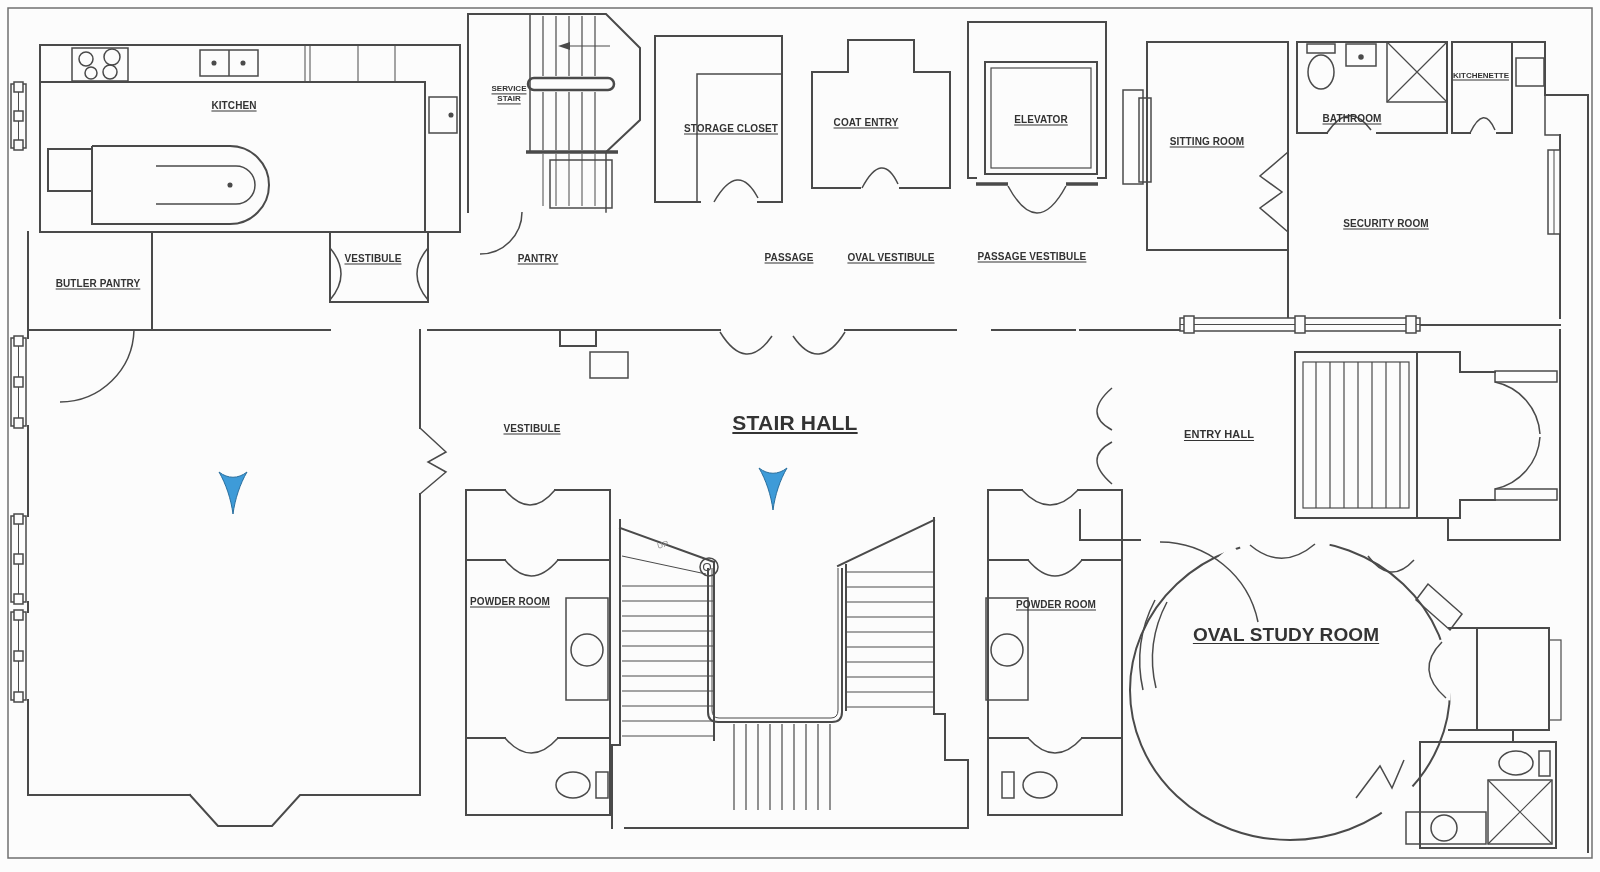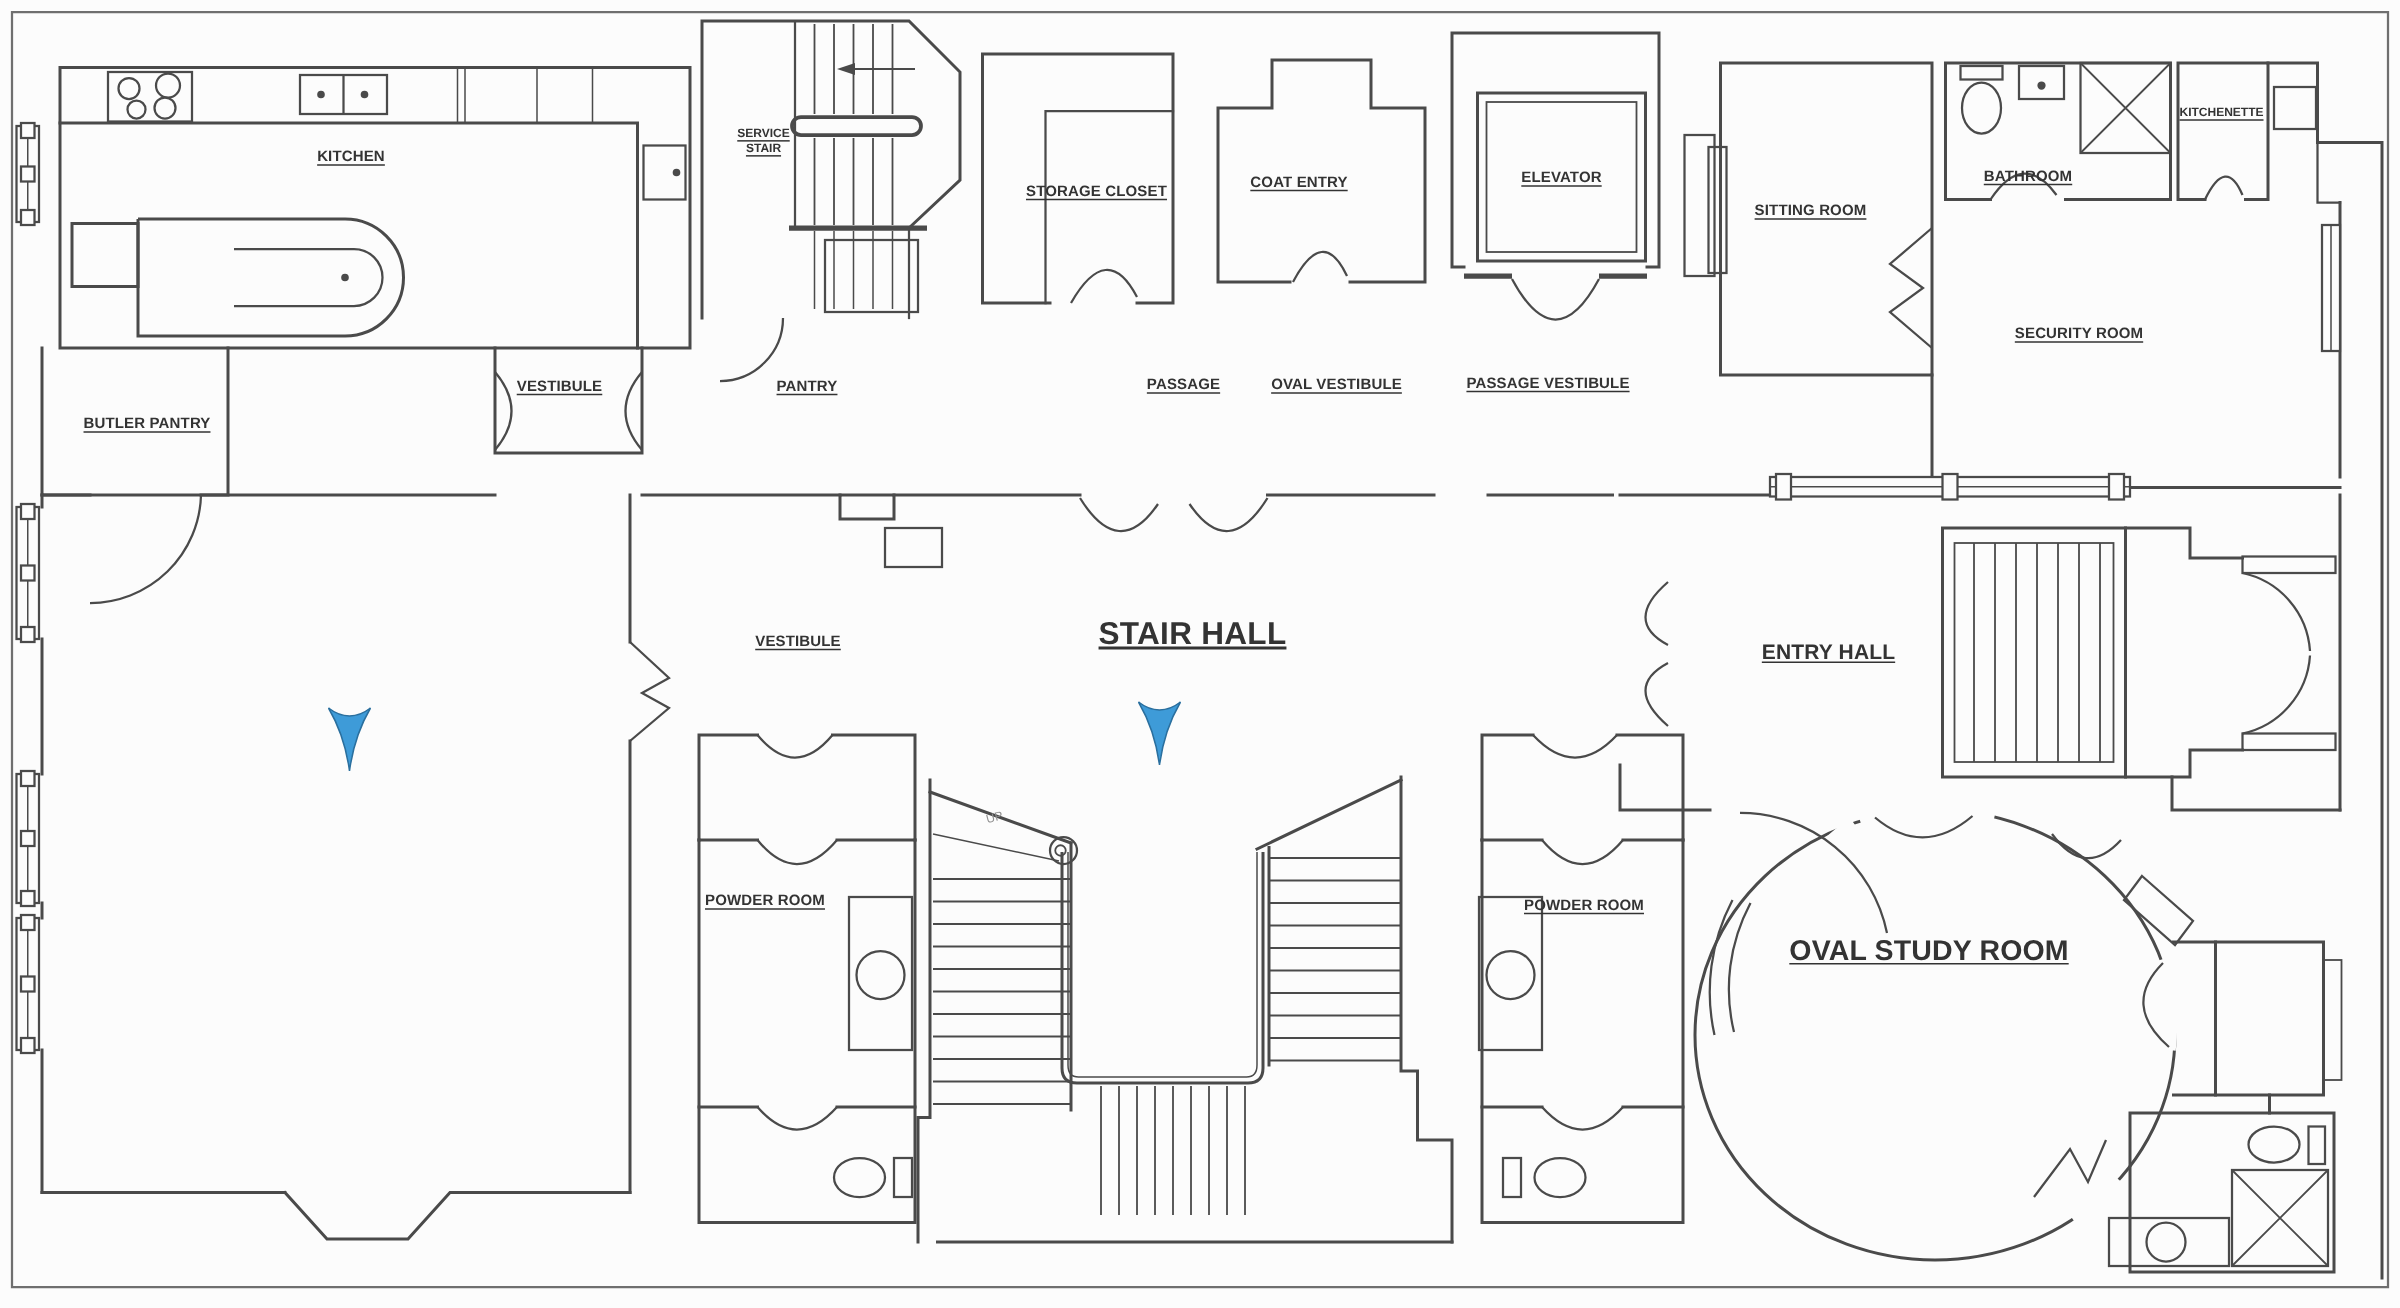--- a/index.html
+++ b/index.html
@@ -18,21 +18,21 @@
     font-weight:bold;
     font-size:10px;
     letter-spacing:0.1px;
     text-decoration:underline;
     text-underline-offset:2px;
     white-space:nowrap;
     text-align:center;
   }
   .lbl.xl{font-size:21px;letter-spacing:0.2px;}
   .lbl.lg{font-size:19px;}
-  .lbl.md{font-size:14px;}
+  .lbl.md{font-size:11px;}
   .lbl.sm{font-size:10px;text-decoration:underline;}
   .lbl.xs{font-size:8px;letter-spacing:0;}
   .lbl.wrap{white-space:normal;width:54px;line-height:1.2;margin-top:16px;}
   .lbl.up{font-size:8px;color:#8f8f8f;text-decoration:none;transform:translate(-50%,-50%) rotate(-14deg);font-weight:normal;}
 </style>
 </head>
 <body>
 
 <div class="plan">
 

